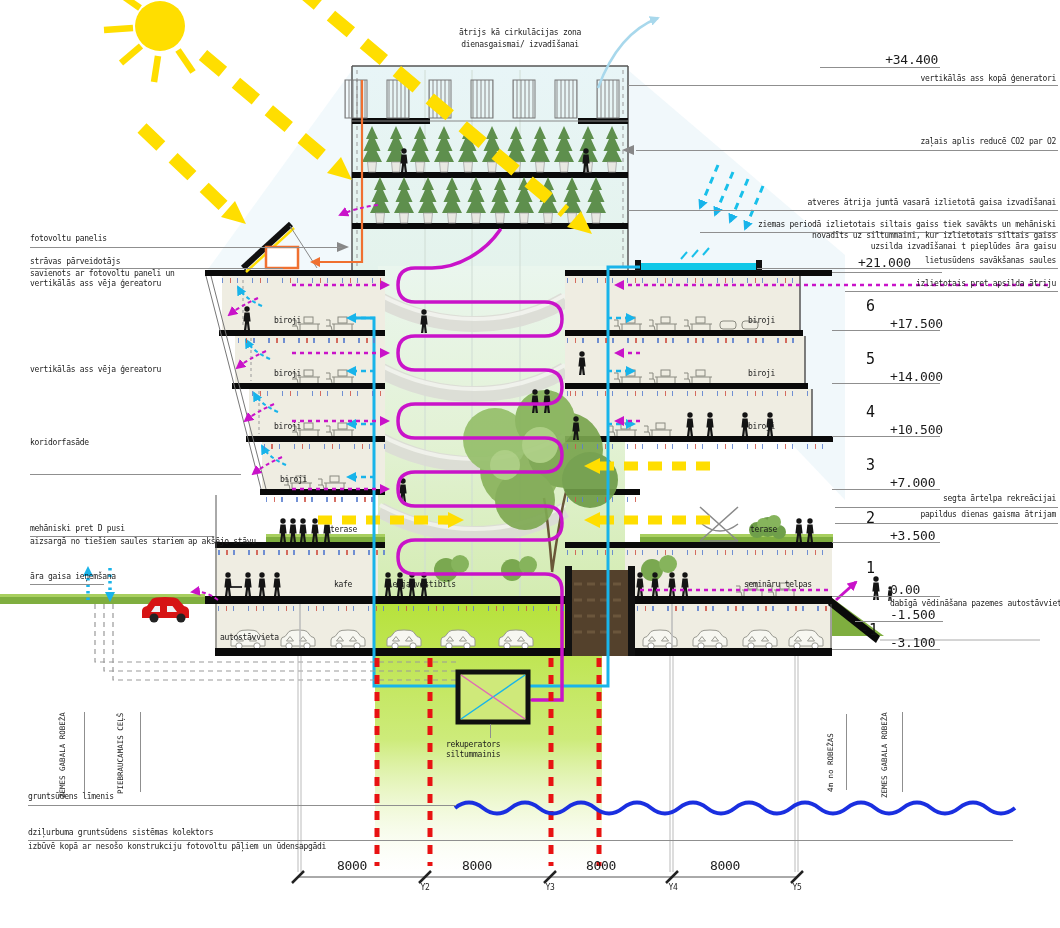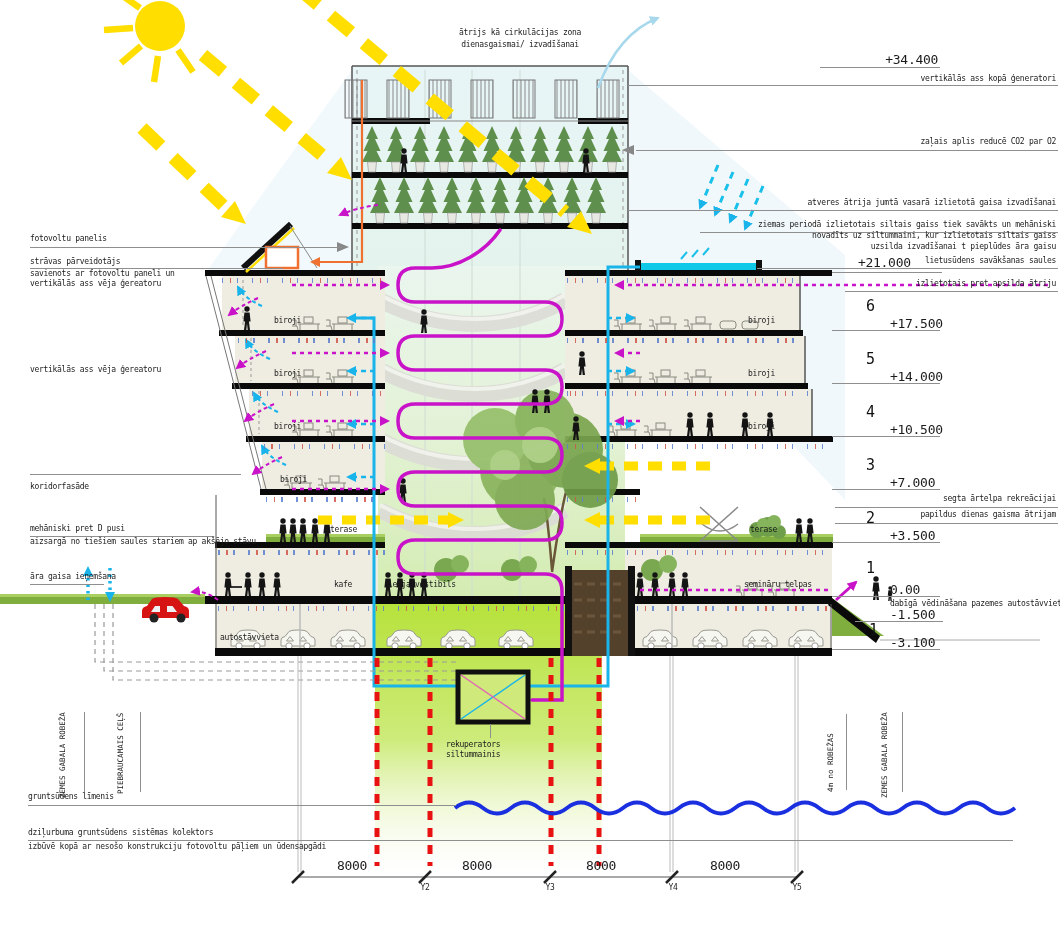--- a/index.html
+++ b/index.html
@@ -566,21 +566,21 @@
 <div class="lbl sm" style="top:638px;left:890px">-3.100</div>
 <div class="ln" style="top:649px;left:832px;width:108px"></div>
 
 <div class="lbl" style="top:234px;left:30px">fotovoltu panelis</div>
 <div class="ln" style="top:247px;left:30px;width:312px"></div>
 <div class="lbl" style="top:257px;left:30px">strāvas pārveidotājs</div>
 <div class="ln" style="top:268px;left:30px;width:253px"></div>
 <div class="lbl" style="top:269px;left:30px">savienots ar fotovoltu paneli un</div>
 <div class="lbl" style="top:279px;left:30px">vertikālās ass vēja ģereatoru</div>
 <div class="lbl" style="top:365px;left:30px">vertikālās ass vēja ģereatoru</div>
-<div class="lbl" style="top:482px;left:30px">koridorfasāde</div>
+<div class="lbl" style="top:438px;left:30px">koridorfasāde</div>
 <div class="ln" style="top:474px;left:30px;width:211px"></div>
 <div class="lbl" style="top:524px;left:30px">mehāniski pret D pusi</div>
 <div class="ln" style="top:536px;left:30px;width:184px"></div>
 <div class="lbl" style="top:537px;left:30px">aizsargā no tiešiem saules stariem ap akšējo stāvu</div>
 <div class="lbl" style="top:572px;left:30px">āra gaisa ieņemšana</div>
 <div class="ln" style="top:584px;left:30px;width:74px"></div>
 <div class="lbl" style="top:792px;left:28px">gruntsūdens līmenis</div>
 <div class="ln" style="top:805px;left:28px;width:428px"></div>
 <div class="lbl" style="top:828px;left:28px">dziļurbuma gruntsūdens sistēmas kolektors</div>
 <div class="ln" style="top:840px;left:28px;width:985px"></div>

